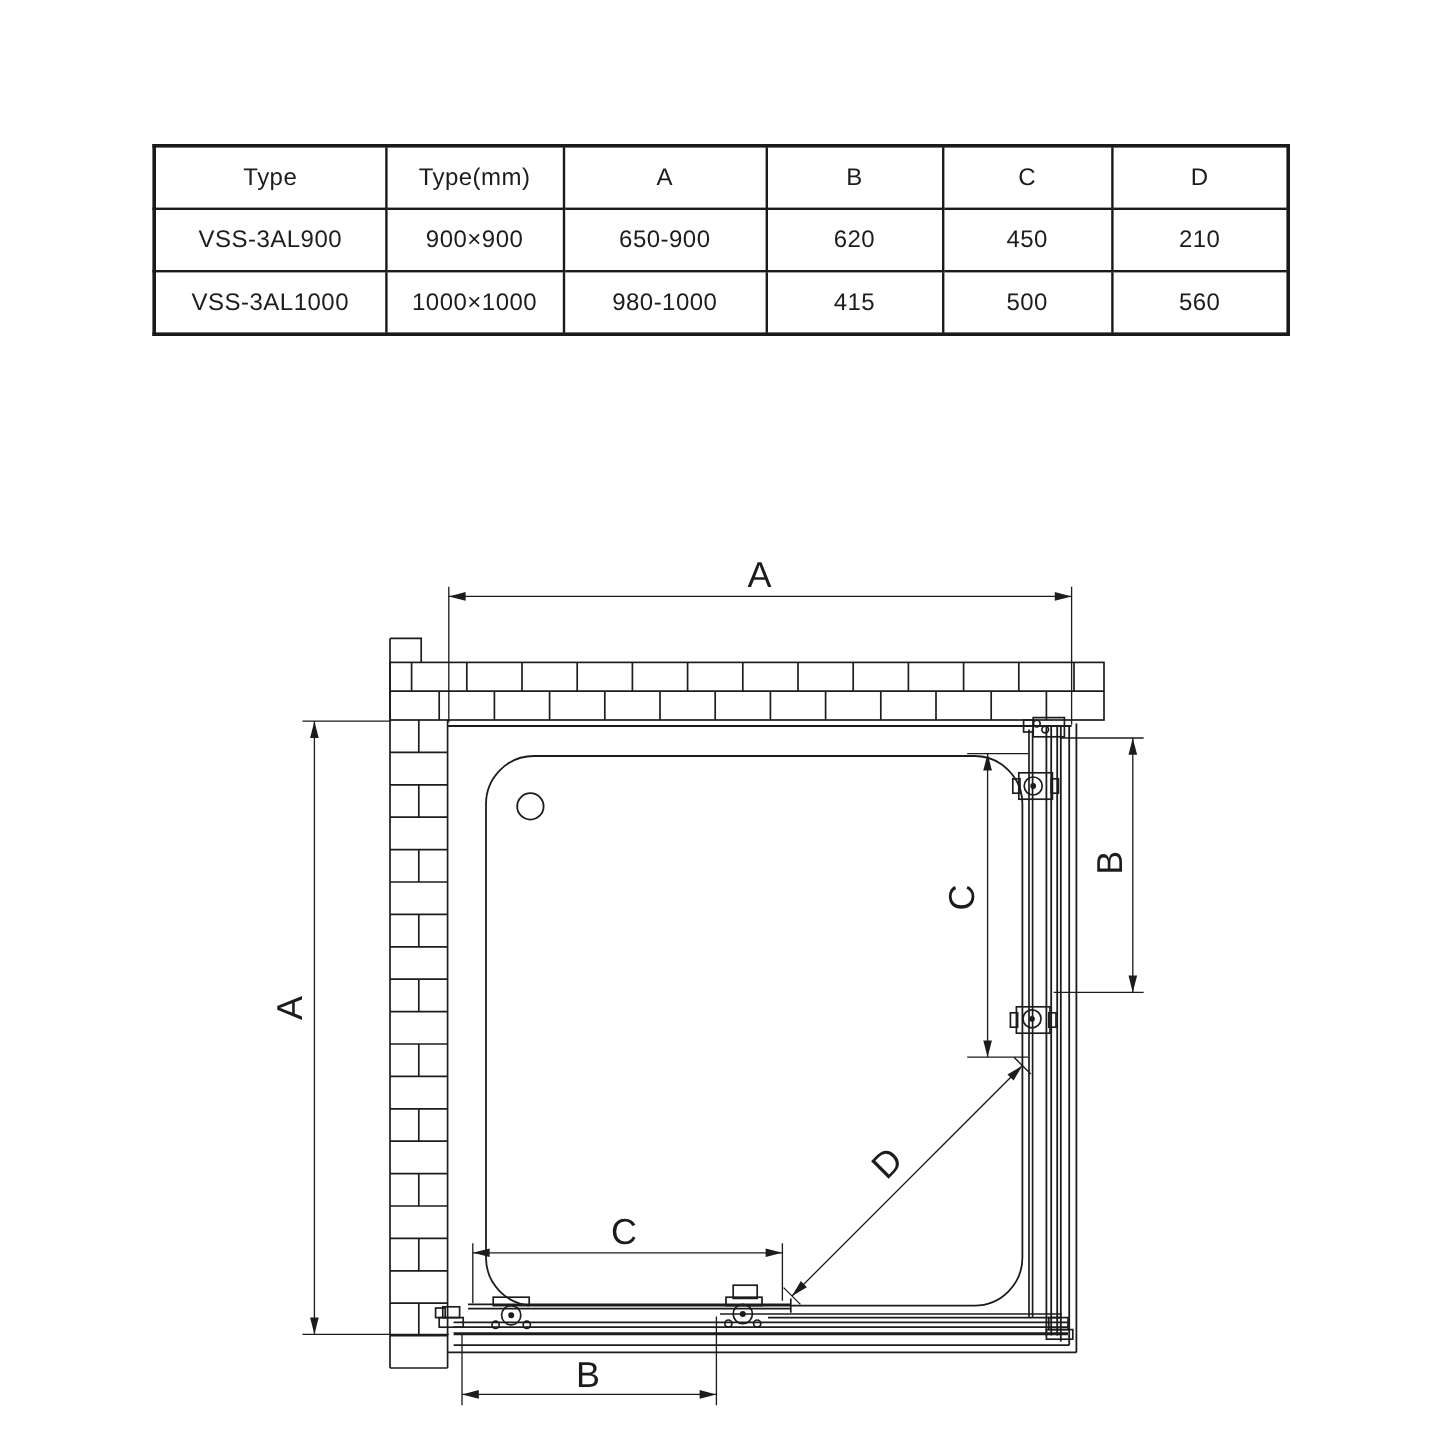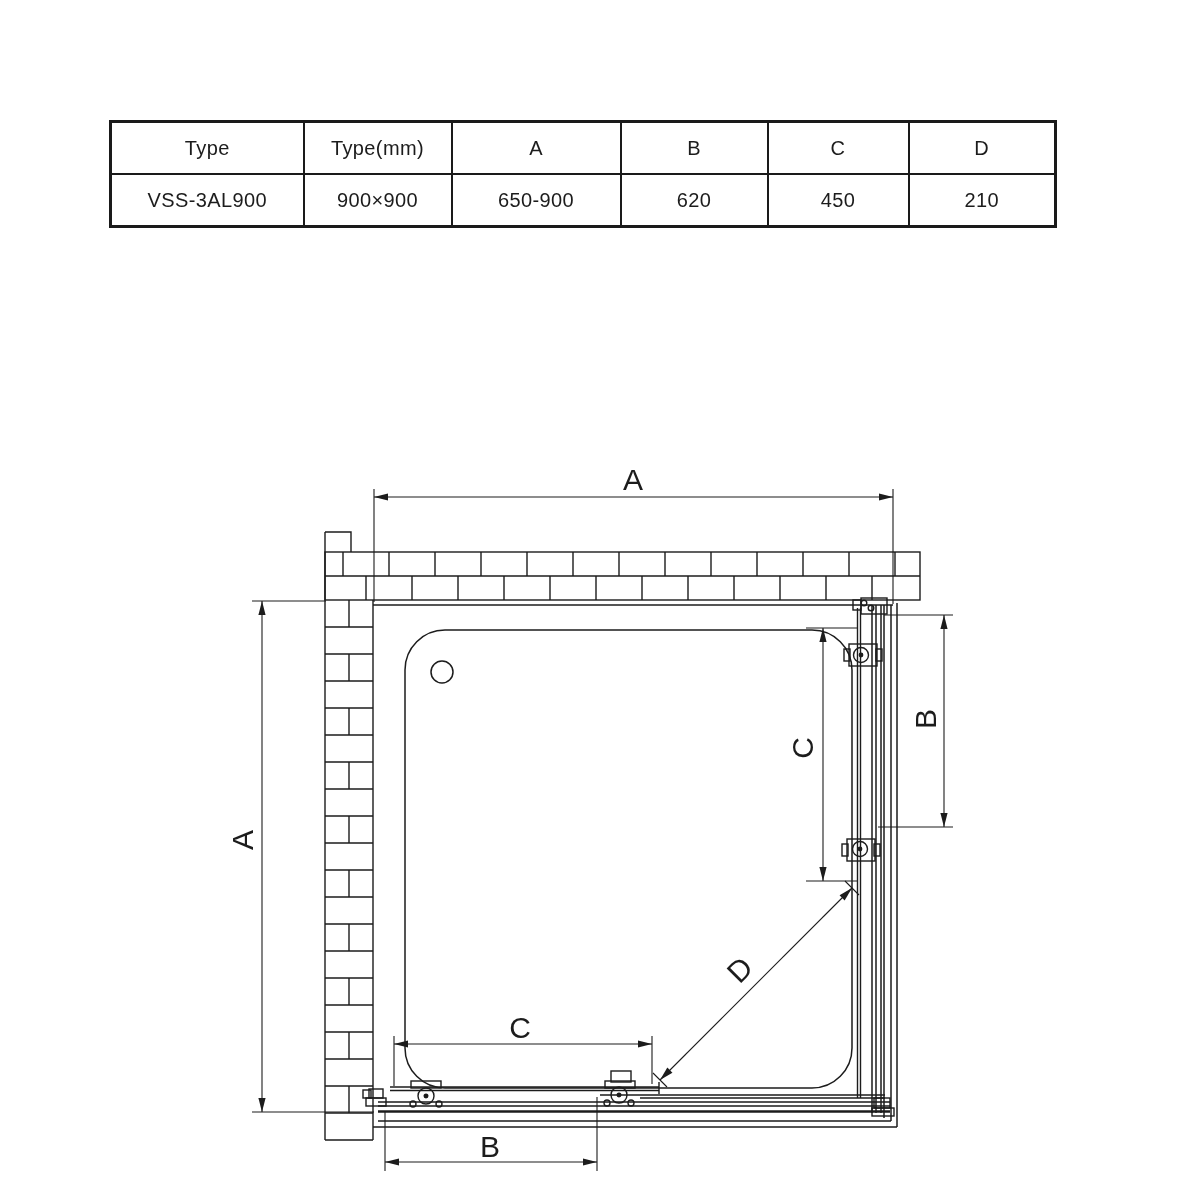--- a/index.html
+++ b/index.html
@@ -1,20 +1,20 @@
 <!DOCTYPE html>
 <html><head>
 <meta charset="utf-8">
 <style>
   html,body{margin:0;padding:0;background:#ffffff;}
   body{width:1200px;height:1200px;position:relative;font-family:"Liberation Sans",sans-serif;color:#1c1c1c;}
   .page{position:absolute;inset:0;background:#fff;}
 
   
-  table.spec{position:absolute;left:109px;top:120px;border-collapse:collapse;table-layout:fixed;
+  table.spec{position:absolute;left:127px;top:120px;border-collapse:collapse;table-layout:fixed;
              border:3px solid #1a1a1a;background:#fff;}
   table.spec td{border:2px solid #1a1a1a;height:50px;text-align:center;vertical-align:middle;
                 font-size:20px;letter-spacing:.4px;padding:0;white-space:nowrap;}
 
   
   svg.draw{position:absolute;left:0;top:0;}
 
   .dim-label{position:absolute;font-size:30px;line-height:1;color:#1c1c1c;
              transform:translate(-50%,-50%);white-space:nowrap;}
   .dim-label.r90{transform:translate(-50%,-50%) rotate(-90deg);}
@@ -43,20 +43,28 @@
       <td>C</td>
       <td>D</td>
     </tr>
     <tr>
       <td>VSS-3AL900</td>
       <td>900×900</td>
       <td>650-900</td>
       <td>620</td>
       <td>450</td>
       <td>210</td>
+    </tr>
+    <tr>
+      <td>VSS-3AL1000</td>
+      <td>1000×1000</td>
+      <td>980-1000</td>
+      <td>415</td>
+      <td>500</td>
+      <td>560</td>
     </tr>
   </tbody>
     </table>
 
   <svg class="draw" width="1200" height="1200" viewBox="0 0 1200 1200">
     <defs>
       <marker id="arw" markerUnits="userSpaceOnUse" markerWidth="16" markerHeight="10" viewBox="0 0 16 10" refX="15" refY="5" orient="auto-start-reverse">
         <path d="M15,5 L1,1.4 L1,8.6 Z" fill="#1c1c1c"></path>
       </marker>
     </defs>

